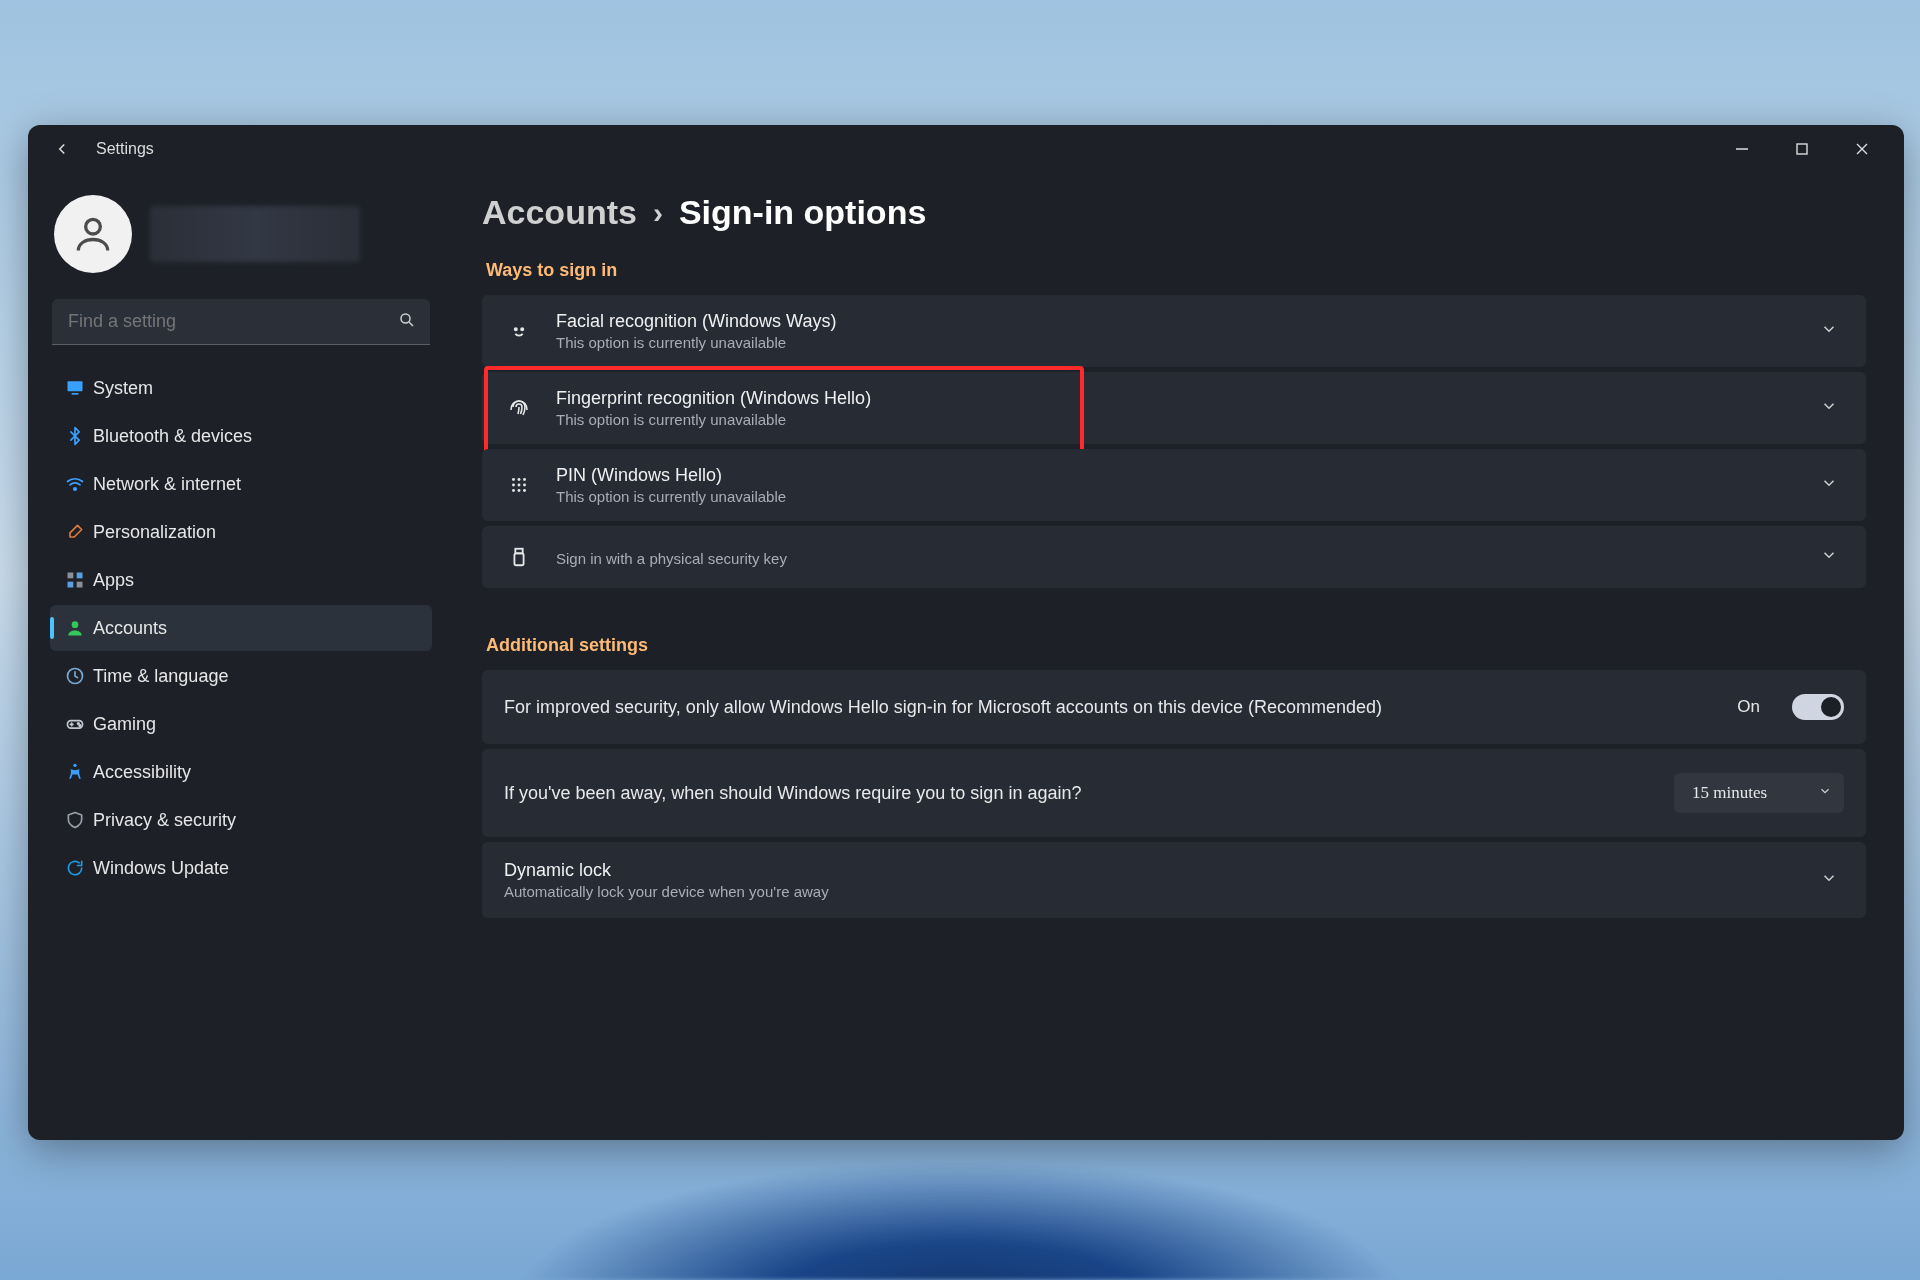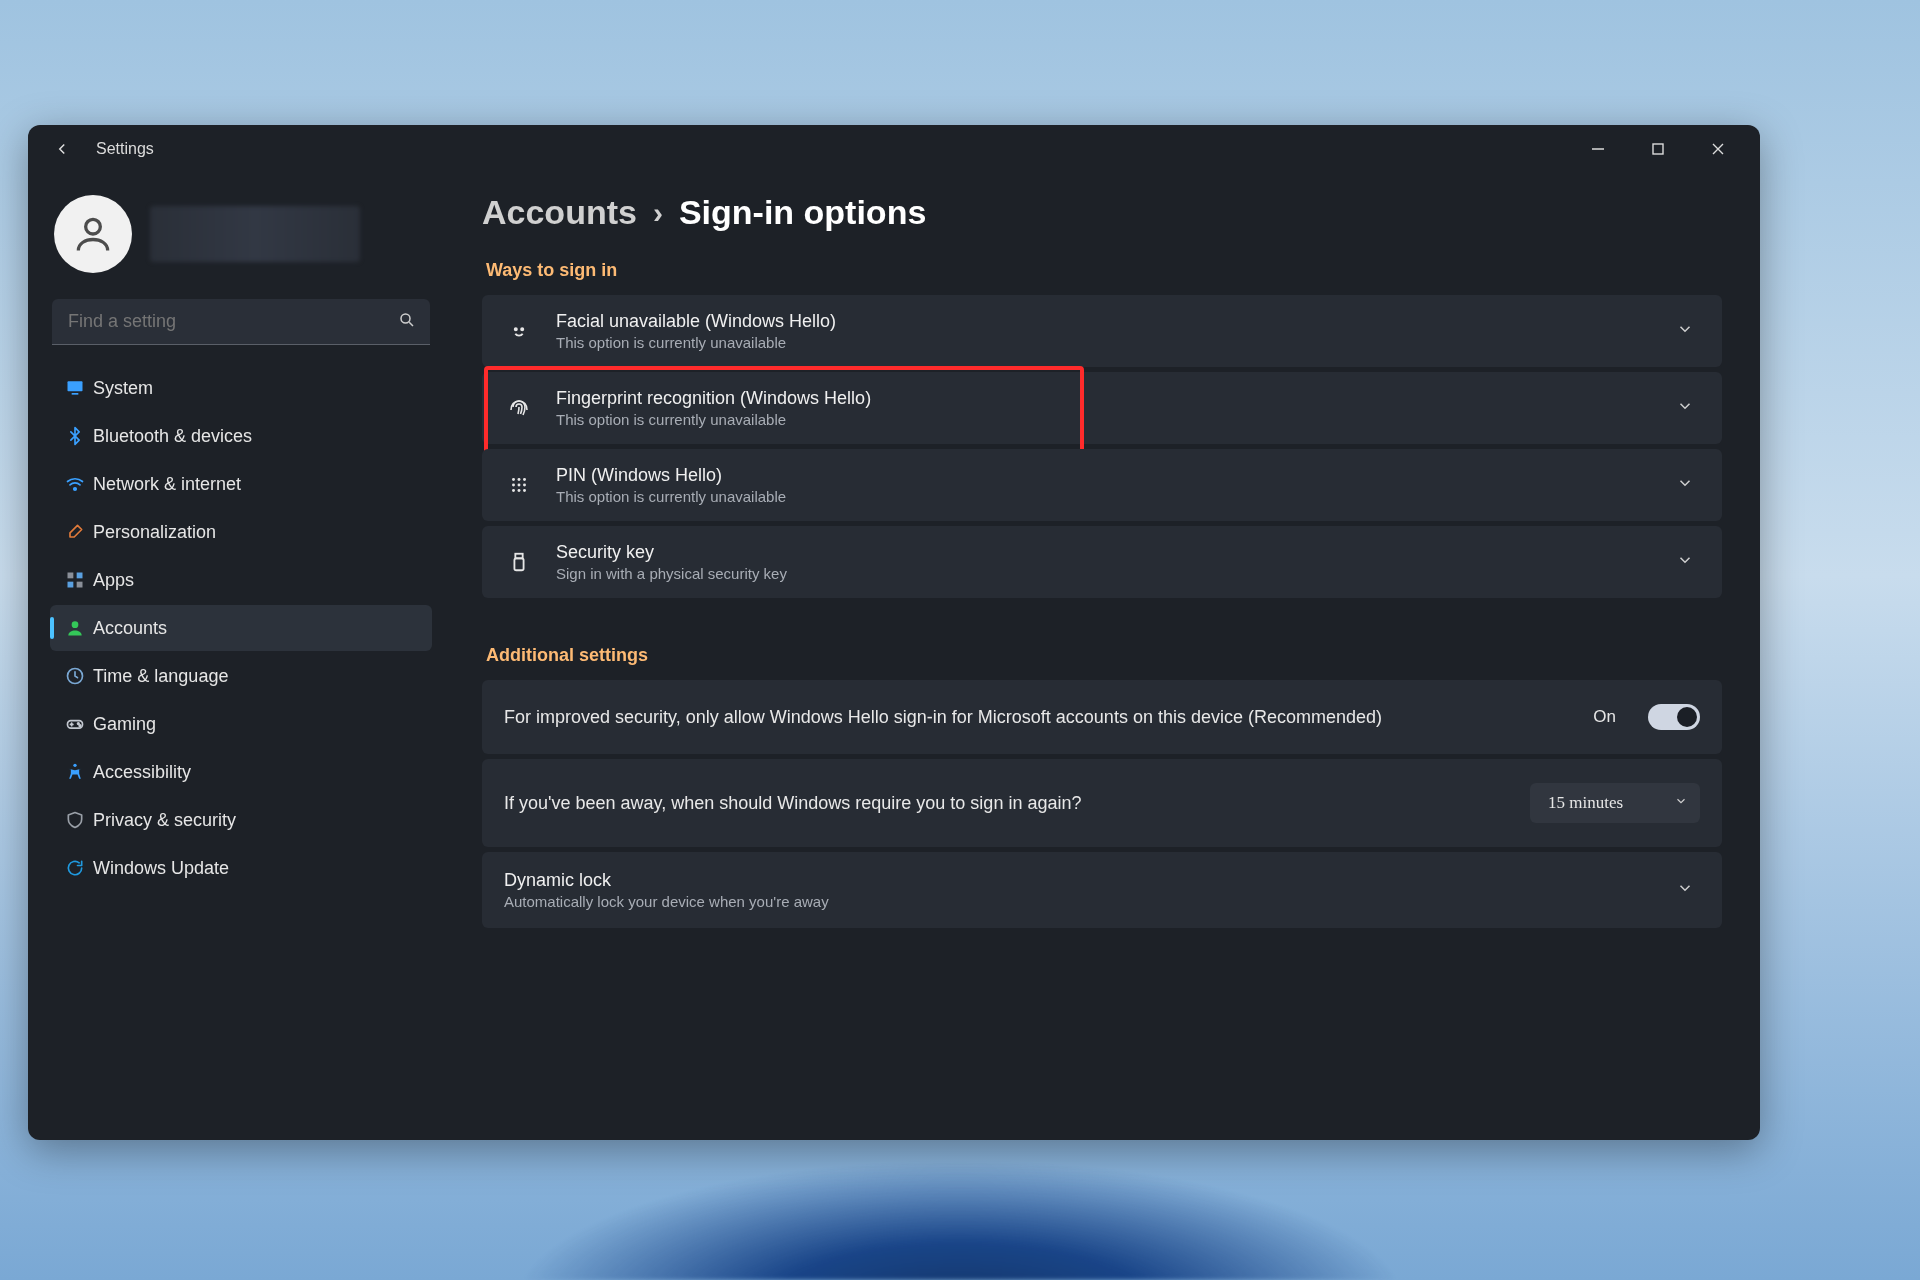--- a/index.html
+++ b/index.html
@@ -13,21 +13,21 @@
     transform-origin: top left;
     transform: scale(1);
   }
   
   .desktop {
     width: 1920px; height: 1280px; position: relative;
   }
   .window {
     position: absolute;
     left: 28px; top: 125px;
-    width: 1732px; height: 1015px;
+    width: 1876px; height: 1015px;
     background: #1d2127;
     border-radius: 12px;
     box-shadow: 0 10px 40px rgba(0,0,0,.35);
     color: #e6e6e6;
     overflow: hidden;
     display: flex;
     flex-direction: column;
   }
   .titlebar {
     height: 48px;
@@ -376,21 +376,21 @@
         <div id="signin-list">
             <div class="card" style="position: relative;">
               <div class="cicon">
                 <svg viewBox="0 0 24 24" width="22" height="22" fill="none" stroke="#e6e6e6" stroke-width="2">
                   <circle cx="8.5" cy="10" r="1.2" fill="#e6e6e6"></circle>
                   <circle cx="15.5" cy="10" r="1.2" fill="#e6e6e6"></circle>
                   <path d="M8 15c1 1.5 2.5 2 4 2s3-.5 4-2"></path>
                 </svg>
               </div>
               <div class="ctext">
-                <div class="title">Facial unavailable (Windows Hello)</div>
+                <div class="title">Facial recognition (Windows Ways)</div>
                 <div class="desc">This option is currently unavailable</div>
               </div>
               <div class="chev"><svg width="18" height="18" viewBox="0 0 24 24" fill="none" stroke="currentColor" stroke-width="2">
                   <path d="M6 9l6 6 6-6"></path>
                 </svg></div>
             </div>
             <div class="card" style="position: relative;">
               <div class="cicon">
                 <svg viewBox="0 0 24 24" width="24" height="24" fill="none" stroke="#e6e6e6" stroke-width="1.6">
                   <path d="M6 11a6 6 0 0 1 12 0c0 3-1 6-2 8"></path>
@@ -431,21 +431,20 @@
                 </svg></div>
             </div>
             <div class="card" style="position: relative;">
               <div class="cicon">
                 <svg viewBox="0 0 24 24" width="22" height="22" fill="none" stroke="#e6e6e6" stroke-width="2">
                   <rect x="8" y="3" width="8" height="5"></rect>
                   <rect x="7" y="8" width="10" height="13" rx="2"></rect>
                 </svg>
               </div>
               <div class="ctext">
-                <div class="title">Security key</div>
                 <div class="desc">Sign in with a physical security key</div>
               </div>
               <div class="chev"><svg width="18" height="18" viewBox="0 0 24 24" fill="none" stroke="currentColor" stroke-width="2">
                   <path d="M6 9l6 6 6-6"></path>
                 </svg></div>
             </div>
           </div>
 
         <div class="section-gap"></div>
 

